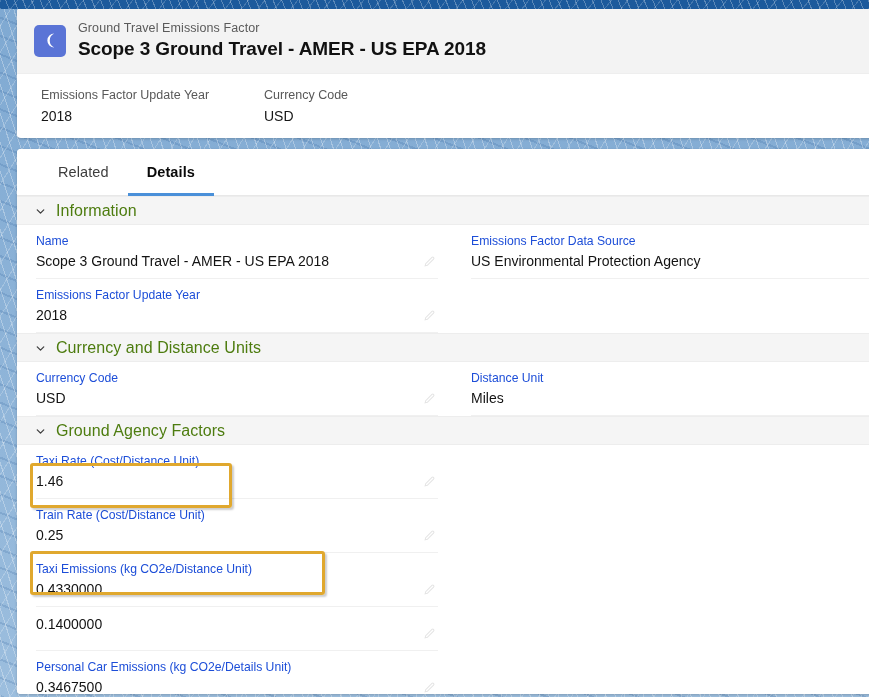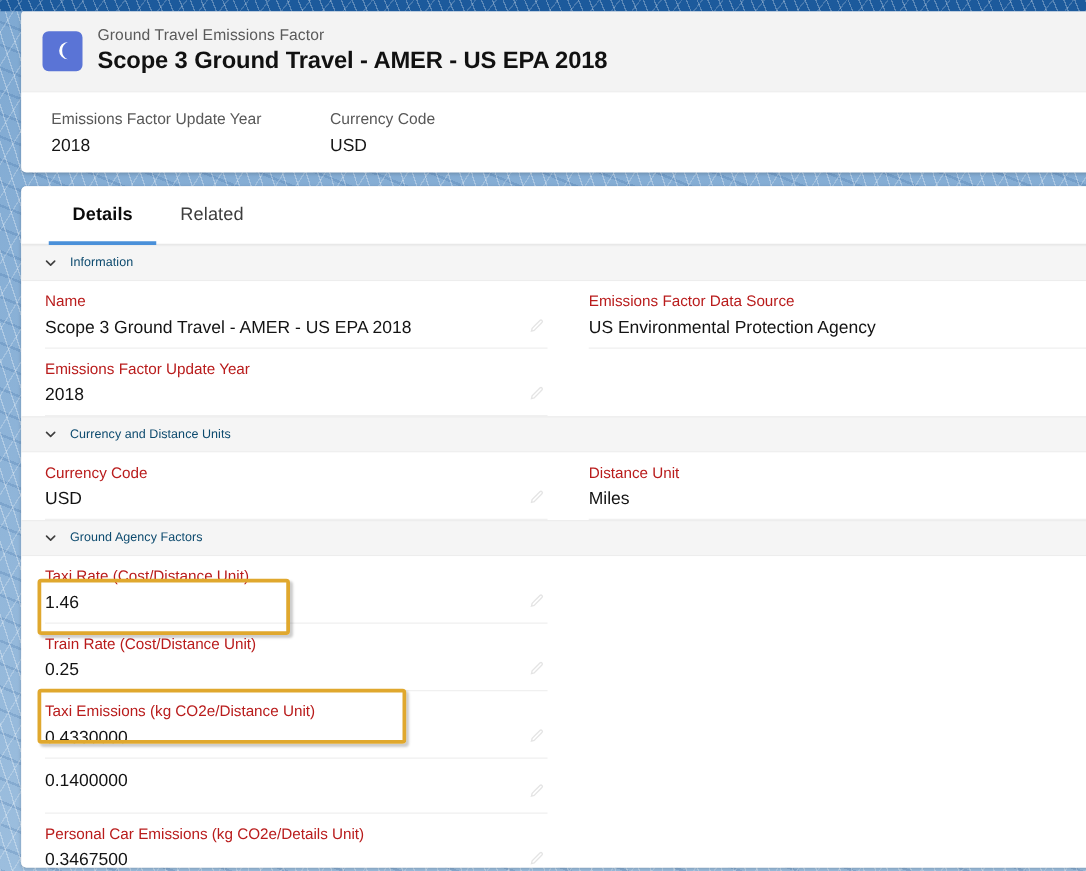--- a/index.html
+++ b/index.html
@@ -154,22 +154,22 @@
     padding-left: 17px;
     cursor: pointer;
   }
   .section-head .chev {
     width: 13px; height: 13px;
     margin-right: 9px;
     flex: 0 0 auto;
     color: #3f3f3f;
   }
   .section-head .stitle {
-    font-size: 10px;
-    color: #0c4a6e;
+    font-size: 16px;
+    color: #4d7c0f;
     letter-spacing: 0.05px;
   }
 
   .grid {
     display: flex;
     padding: 0;
     background: #ffffff;
   }
   .col {
     width: 50%;
@@ -179,21 +179,21 @@
 
   .field {
     position: relative;
     padding: 8px 0 7px 0;
     border-bottom: 1px solid #f0f0f0;
     min-height: 44px;
   }
   .field.blank { border-bottom: none; }
   .field .lbl {
     font-size: 12.2px;
-    color: #b91c1c;
+    color: #1d4ed8;
     line-height: 16px;
     margin-bottom: 3px;
   }
   .field .val {
     font-size: 14px;
     color: #131313;
     line-height: 19px;
     min-height: 19px;
   }
   .pencil {
@@ -244,25 +244,25 @@
     <div class="hdr-field">
       <div class="lbl">Currency Code</div>
       <div class="val">USD</div>
     </div>
   </div>
 </div>
 
 <div class="card" id="detail-card">
 
   <div class="tabbar">
+    <div class="tab">
+      <span>Related</span>
+    </div>
     <div class="tab active">
       <span>Details</span>
-    </div>
-    <div class="tab">
-      <span>Related</span>
     </div>
   </div>
 
   <div class="section-head">
     <span class="chev">
       <svg width="13" height="13" viewBox="0 0 24 24">
           <path d="M6 9l6 6 6-6" fill="none" stroke="currentColor" stroke-width="2.4" stroke-linecap="round" stroke-linejoin="round"></path>
         </svg>
     </span>
     <span class="stitle">Information</span>

